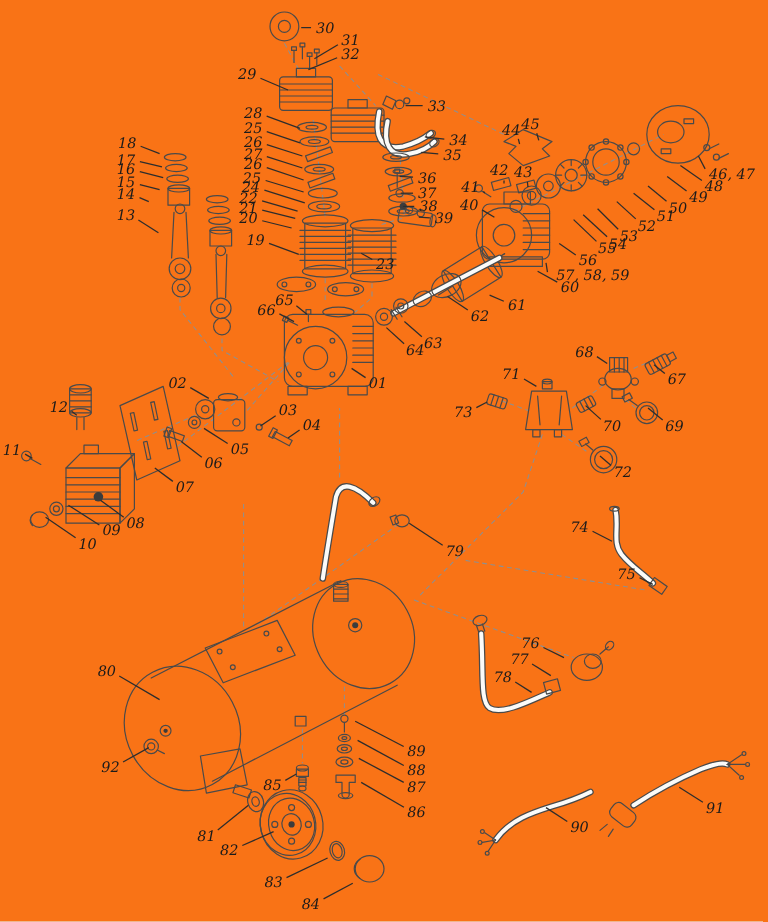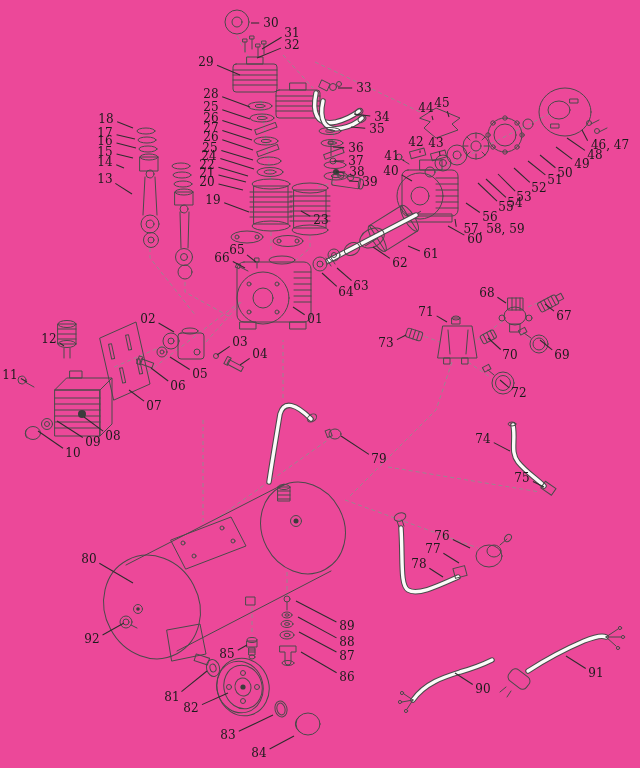--- a/index.html
+++ b/index.html
@@ -1,16 +1,16 @@
 <!DOCTYPE html>
 <html><head>
 <meta charset="utf-8">
 <style>
   html,body{margin:0;padding:0;background:#e8e8e6;}
-  .stage{position:relative;width:640px;height:768px;background:#ec4899;overflow:hidden;font-family:"DejaVu Serif",serif;}
+  .stage{position:relative;width:640px;height:768px;background:#f97316;overflow:hidden;font-family:"DejaVu Serif",serif;font-style:italic;}
   svg{display:block;}
   .parts *{fill:none;stroke:#4a4a4a;stroke-width:1;stroke-linecap:round;stroke-linejoin:round;}
   .parts .fill{fill:#3c3c3c;stroke:none;}
   .dashes path, .dashes line{fill:none;stroke:#8f8f8f;stroke-width:.9;stroke-dasharray:4 3;}
   .tubeO{fill:none;stroke:#4a4a4a;stroke-width:5.5;}
   .tubeI{fill:none;stroke:#fbfbf9;stroke-width:3.4;}
   .leader{stroke:#2d2d2d;stroke-width:1.05;}
   .lbl{font-family:"DejaVu Serif",serif;font-size:12px;fill:#1b1b1b;text-anchor:middle;}
 </style>
 </head>

